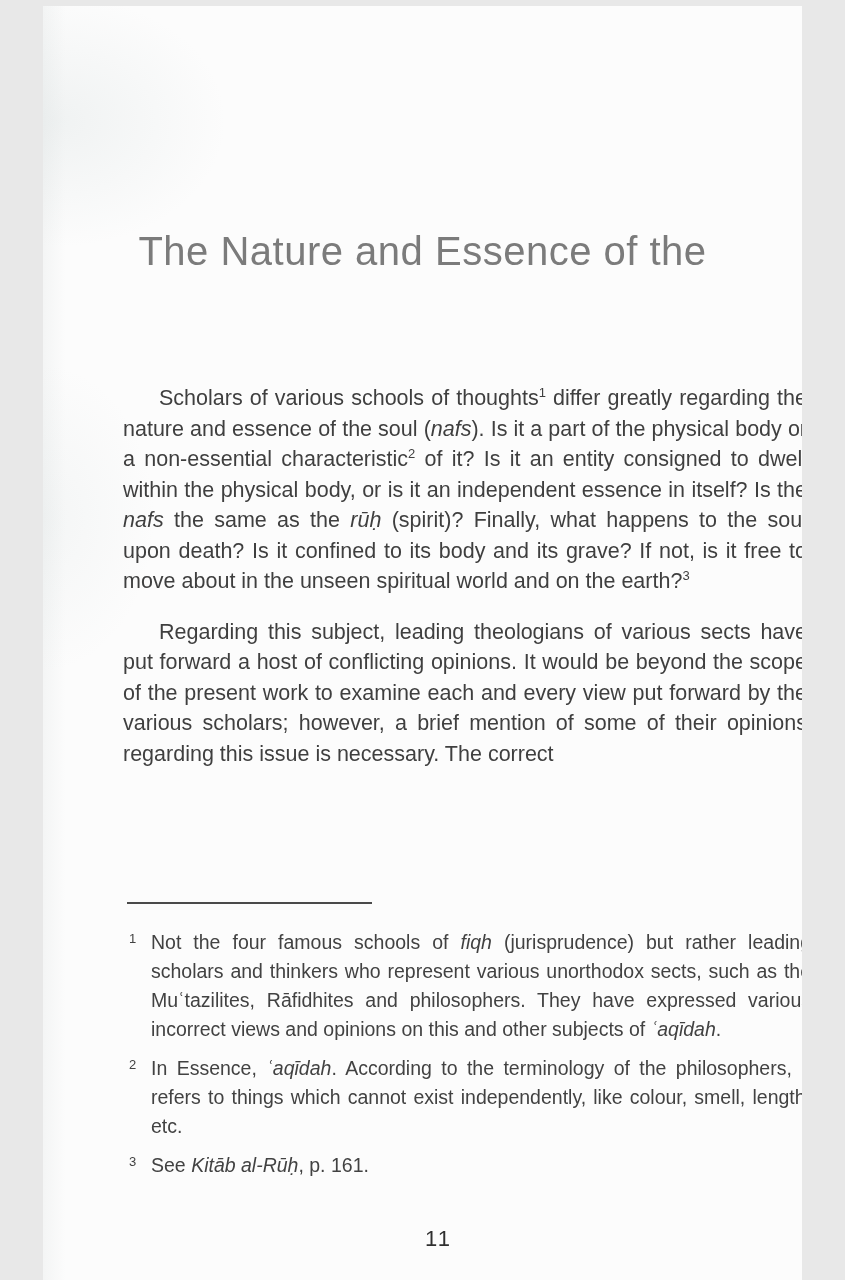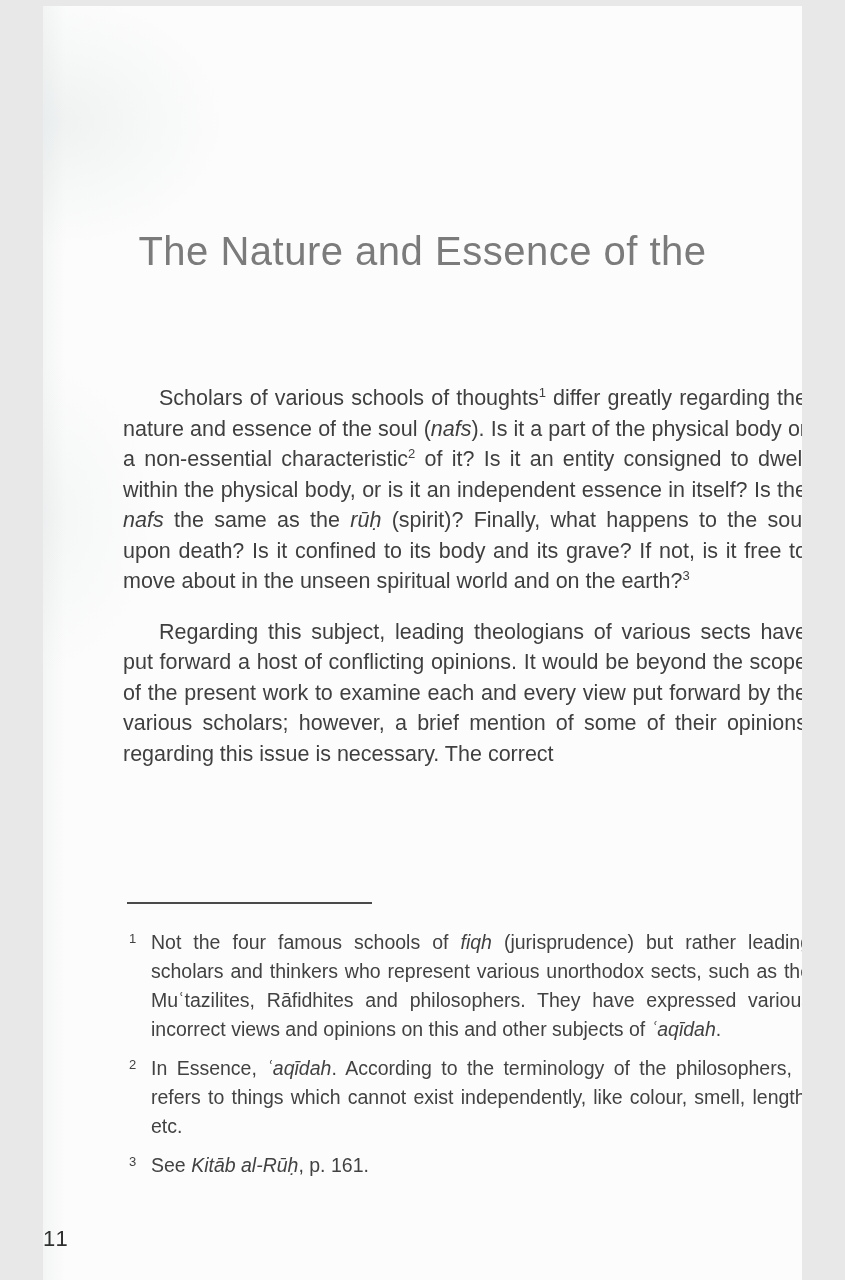--- a/index.html
+++ b/index.html
@@ -56,22 +56,22 @@
     position:relative;
     padding-left:24px;
     margin-bottom:10px;
     text-align:justify;
   }
   .fn-marker{
     position:absolute;left:2px;top:-4px;
     font-size:13px;
   }
   .page-number{
-    position:absolute;top:1220px;left:0;width:100%;
-    text-align:left;
+    position:absolute;top:1220px;left:16px;width:100%;
+    text-align:center;
     font-size:22px;
     color:var(--pagenum-ink,#2f2f2f);
     letter-spacing:2px;
   }
 </style>
 </head>
 <body>
 
 <div class="page">
 

